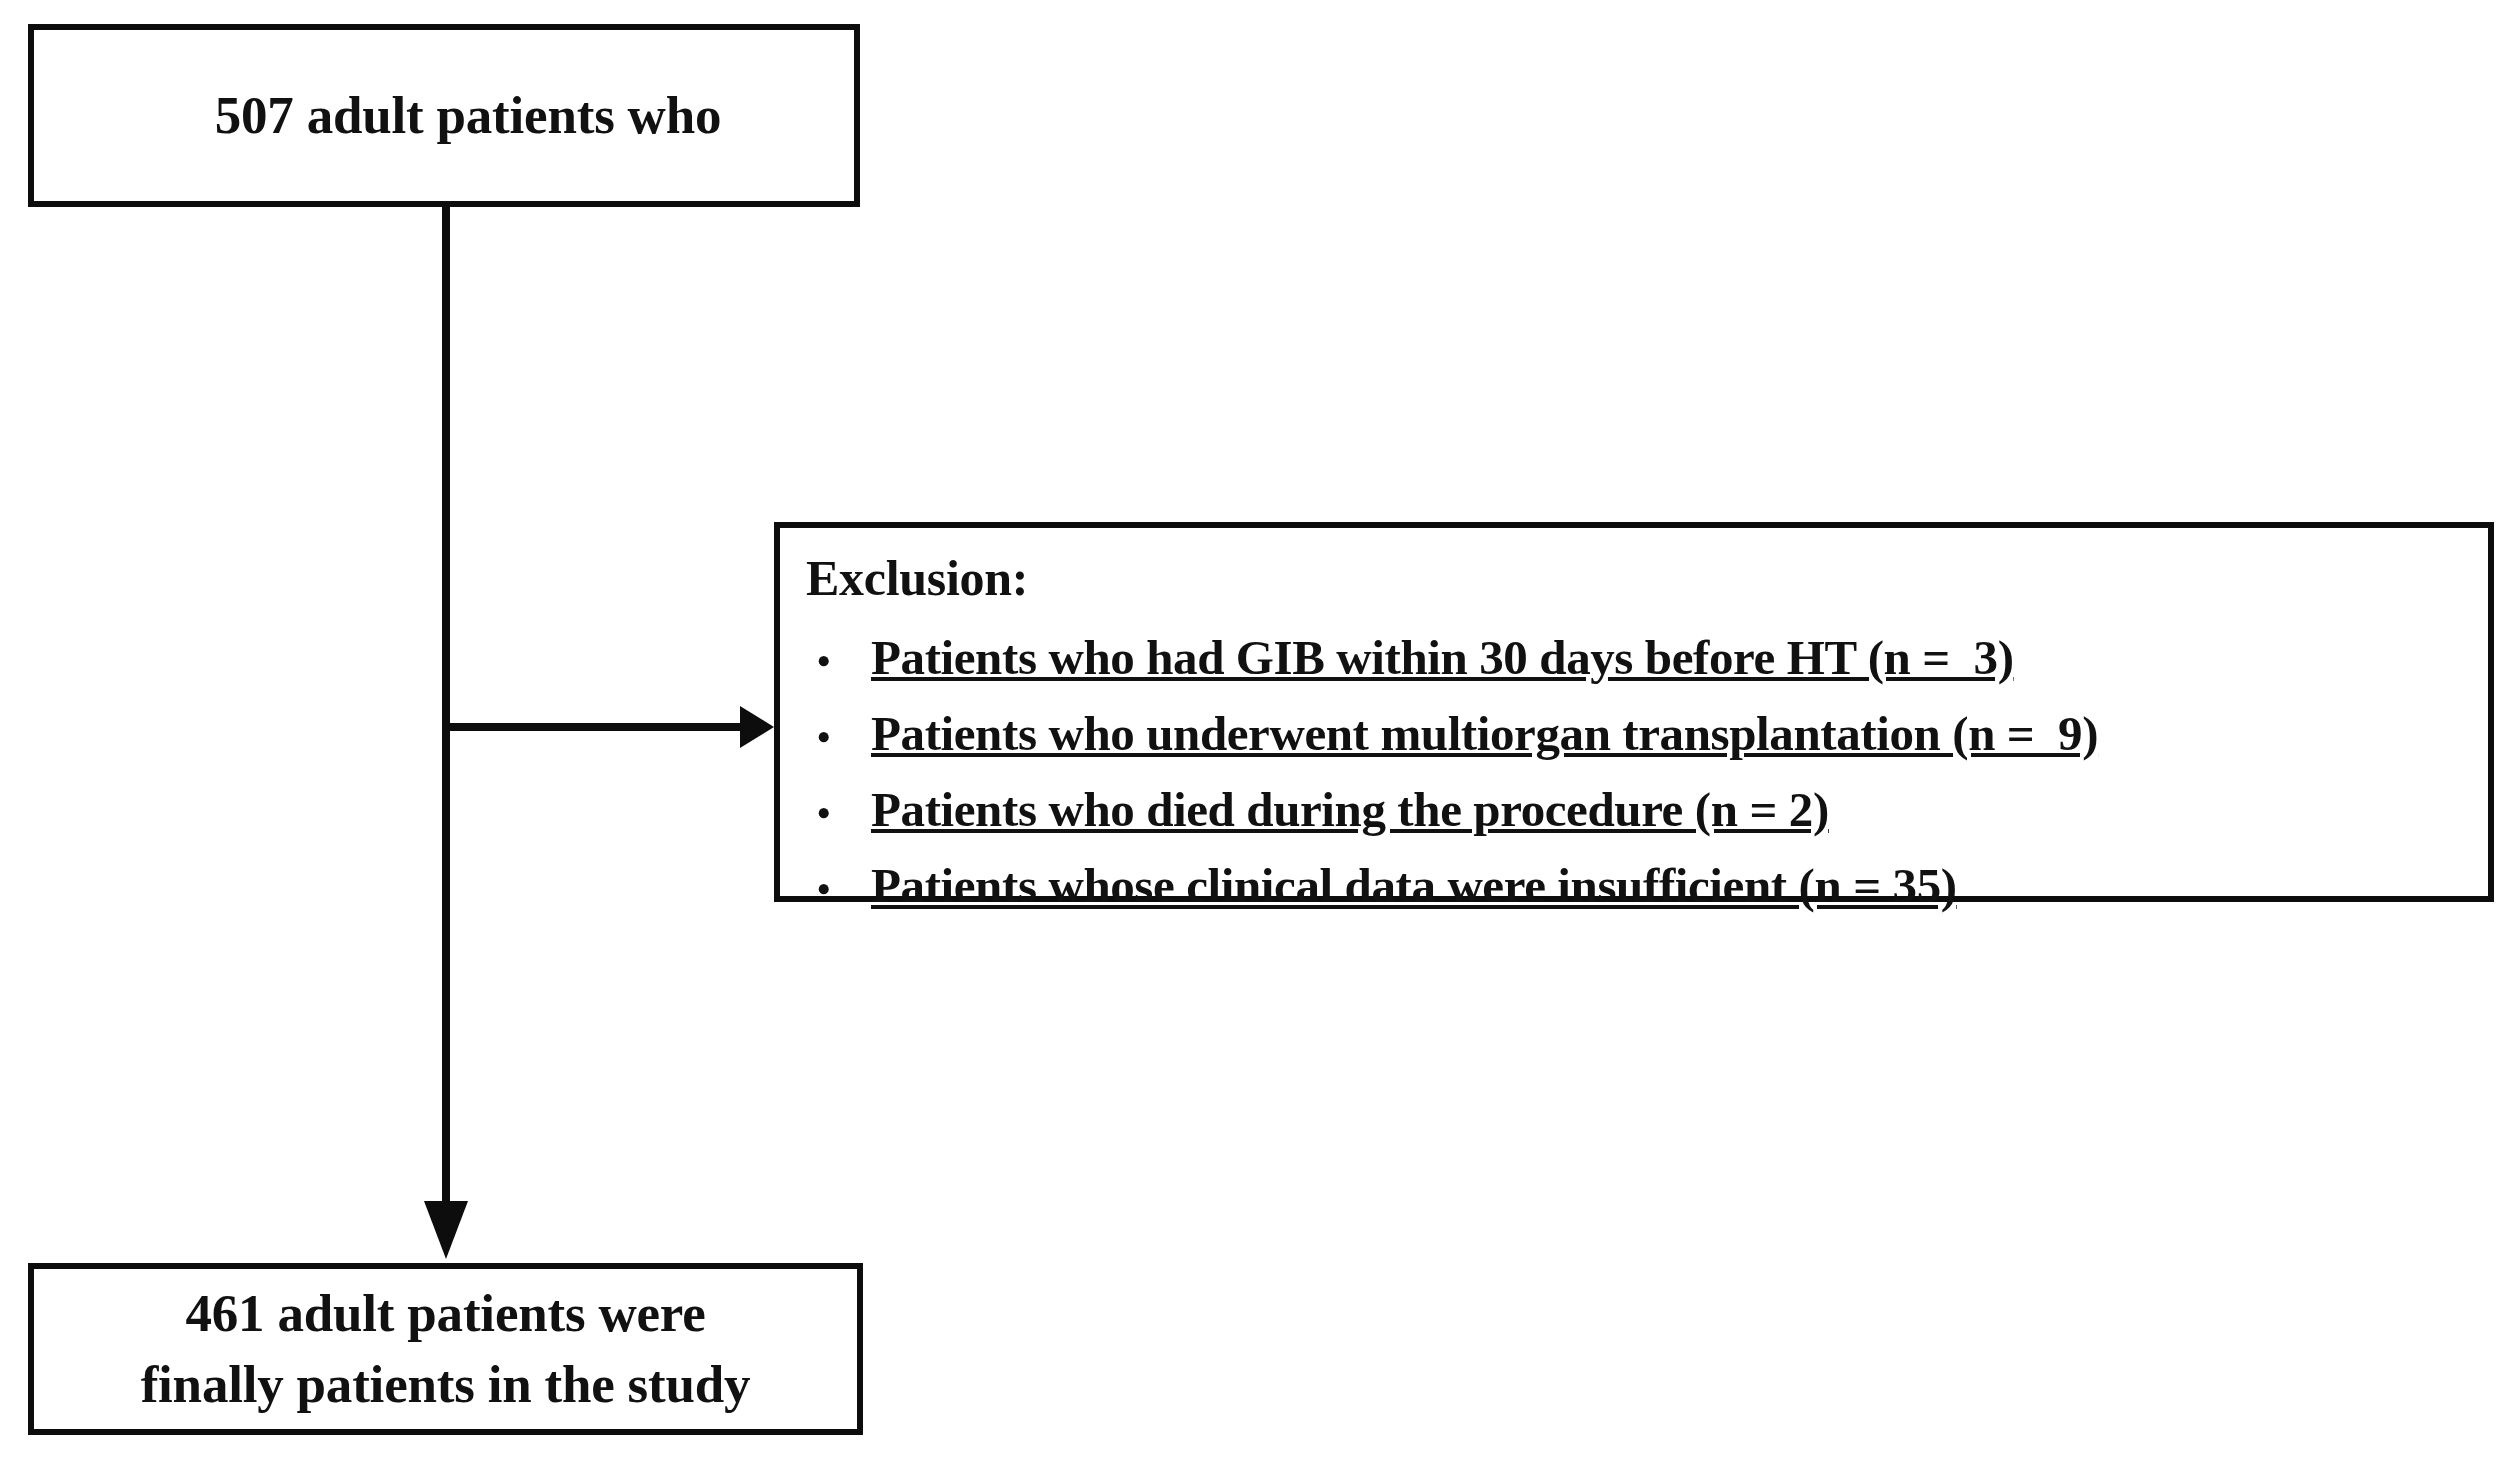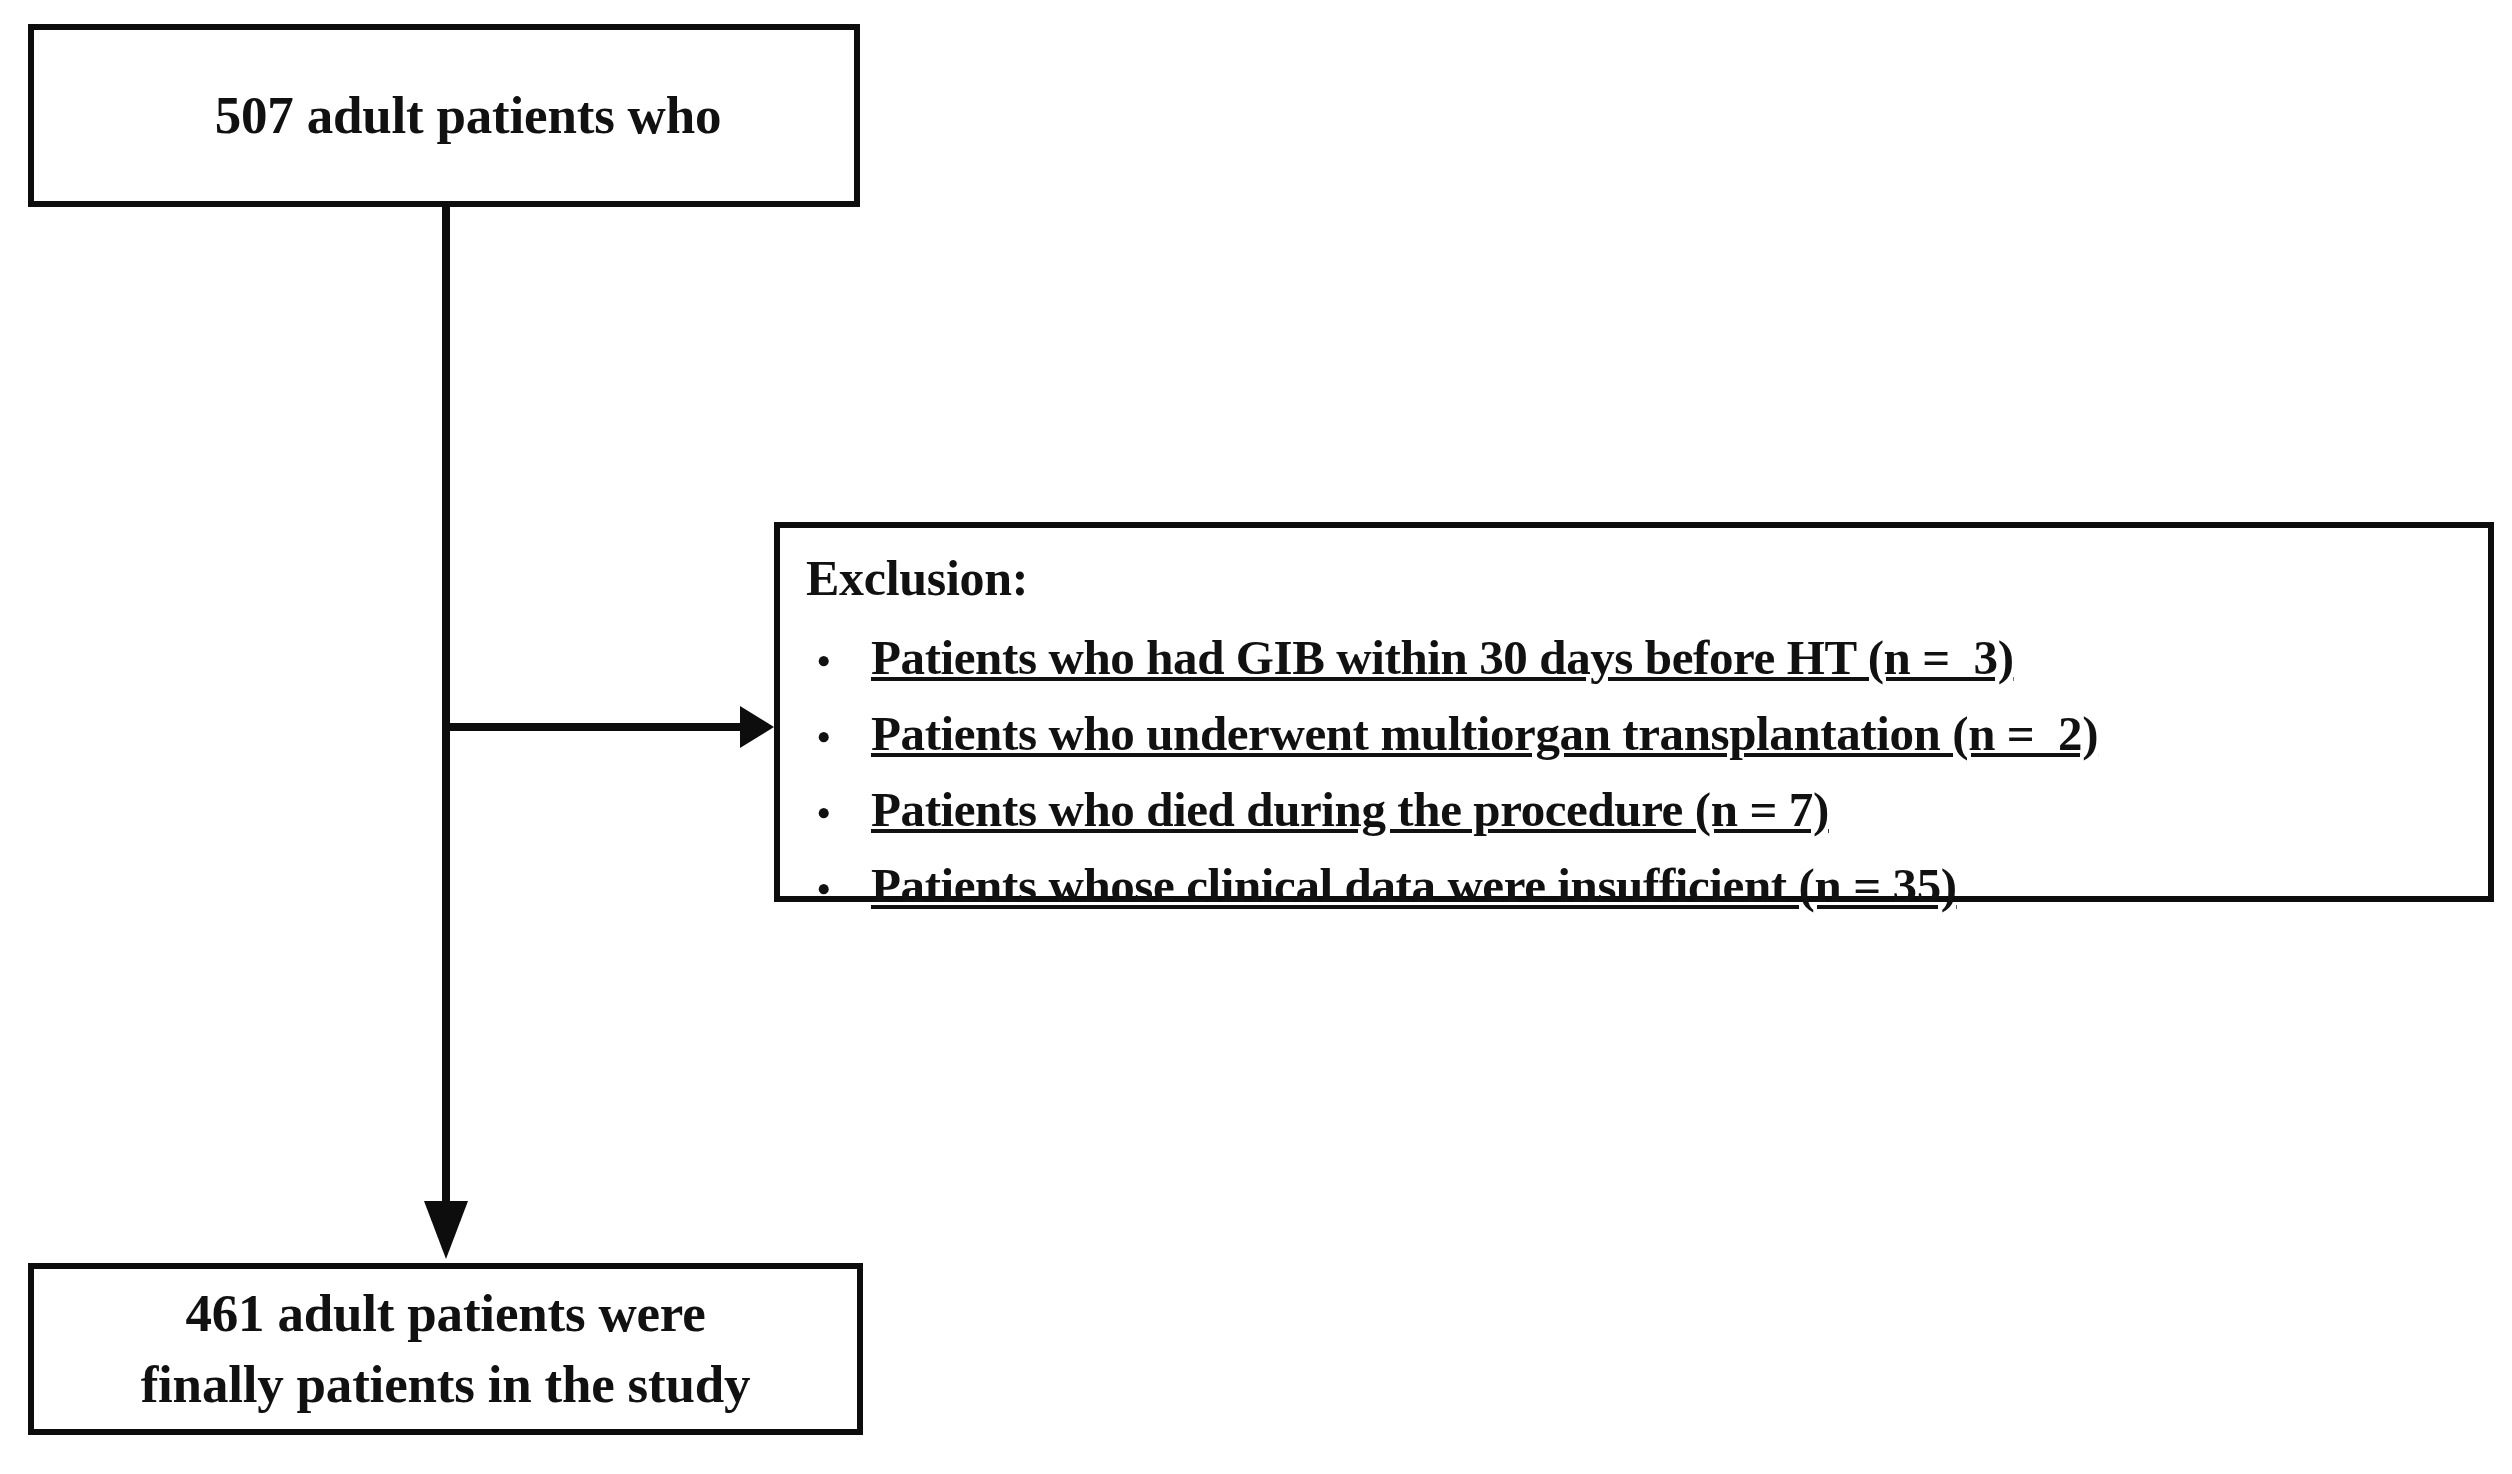--- a/index.html
+++ b/index.html
@@ -167,25 +167,25 @@
 
   <div class="flow-box" id="box-exclusion">
     <div id="exclusion-title">Exclusion:</div>
     <ul class="excl-list">
       <li class="excl-item">
         <span class="excl-bullet">•</span>
         <span class="excl-text">Patients who had GIB within 30 days before HT (n =  3)</span>
       </li>
       <li class="excl-item">
         <span class="excl-bullet">•</span>
-        <span class="excl-text">Patients who underwent multiorgan transplantation (n =  2)</span>
+        <span class="excl-text">Patients who underwent multiorgan transplantation (n =  9)</span>
       </li>
       <li class="excl-item">
         <span class="excl-bullet">•</span>
-        <span class="excl-text">Patients who died during the procedure (n = 7)</span>
+        <span class="excl-text">Patients who died during the procedure (n = 2)</span>
       </li>
       <li class="excl-item">
         <span class="excl-bullet">•</span>
         <span class="excl-text">Patients whose clinical data were insufficient (n = 35)</span>
       </li>
     </ul>
   </div>
 
   <div class="flow-box" id="box-bottom">
     <div class="box-line">461 adult patients were</div>

